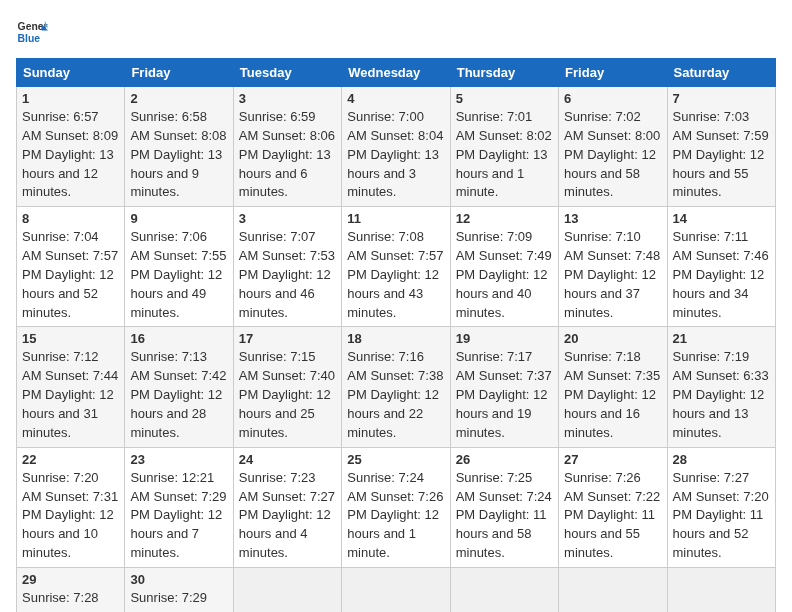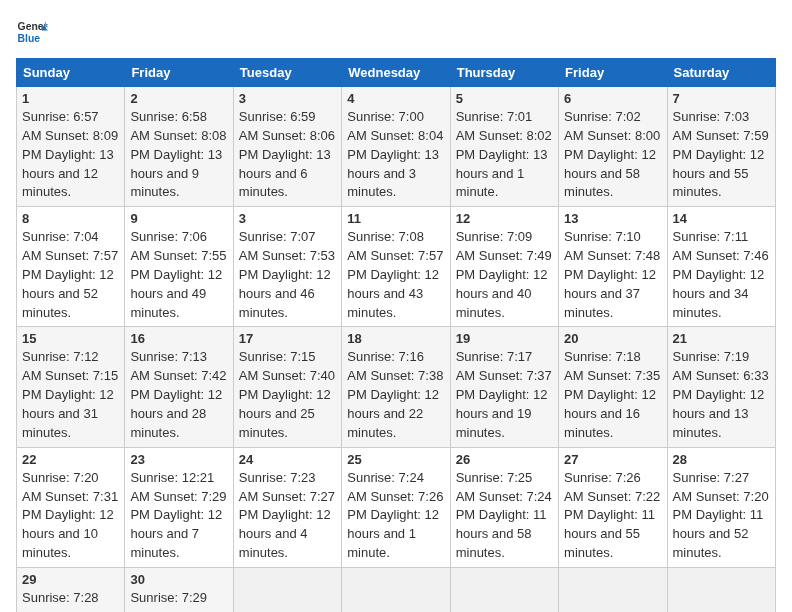--- a/index.html
+++ b/index.html
@@ -211,21 +211,21 @@
           <div class="day-detail">Sunrise: 7:11 AM
 Sunset: 7:46 PM
 Daylight: 12 hours
 and 34 minutes.</div>
         </td>
       </tr>
       <tr>
         <td>
           <span class="day-number">15</span>
           <div class="day-detail">Sunrise: 7:12 AM
-Sunset: 7:15 PM
+Sunset: 7:44 PM
 Daylight: 12 hours
 and 31 minutes.</div>
         </td>
         <td>
           <span class="day-number">16</span>
           <div class="day-detail">Sunrise: 7:13 AM
 Sunset: 7:42 PM
 Daylight: 12 hours
 and 28 minutes.</div>
         </td>

